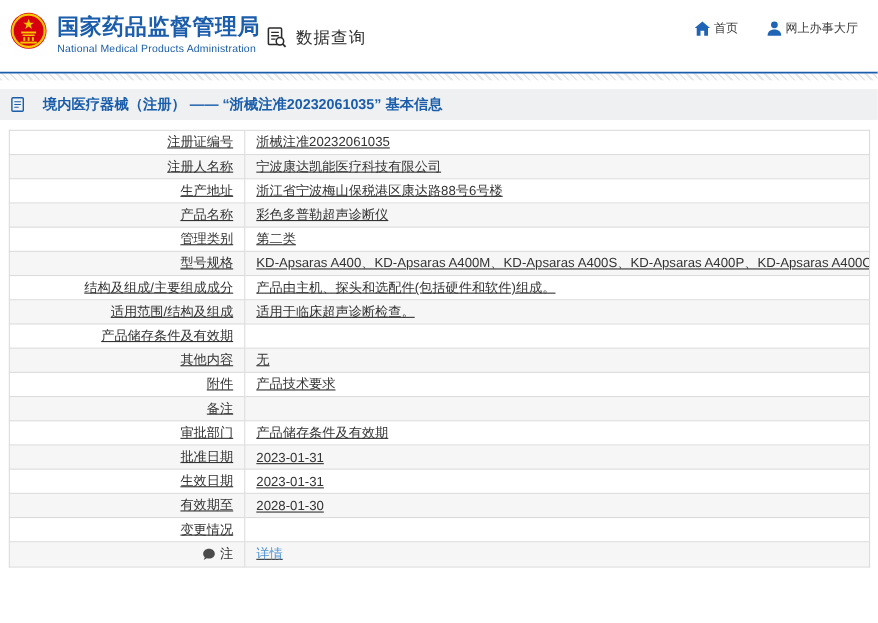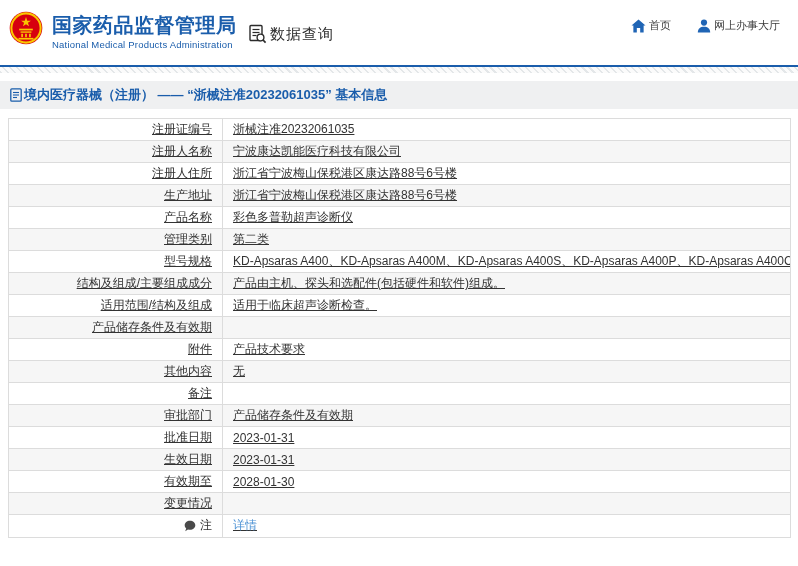--- a/index.html
+++ b/index.html
@@ -5,34 +5,34 @@
   * { margin: 0; padding: 0; box-sizing: border-box; }
   html, body { width: 798px; height: 566px; background: #ffffff;
     font-family: "Liberation Sans", "DejaVu Sans", sans-serif; color: #333; }
 
   
   .header { position: relative; height: 65px; background: #fff; padding-left: 12px; }
   .emblem { position: absolute; left: 9px; top: 11px; width: 34px; height: 34px; }
   .title-block { position: absolute; left: 52px; top: 14px; }
   .site-title { font-size: 20px; font-weight: bold; color: #1a5dab; letter-spacing: 0.5px; line-height: 22px; }
   .site-subtitle { font-size: 9.5px; color: #1a5dab; margin-top: 3px; letter-spacing: 0.2px; }
-  .data-query { position: absolute; left: 247px; top: 24px; display: flex; align-items: center; gap: 3px; cursor: pointer; }
+  .data-query { position: absolute; left: 241px; top: 24px; display: flex; align-items: center; gap: 8px; cursor: pointer; }
   .data-query .dq-label { font-size: 15px; color: #2b2b2b; letter-spacing: 1px; }
   .header-nav { position: absolute; right: 18px; top: 18px; display: flex; gap: 26px; }
   .nav-item { display: flex; flex-direction: row; align-items: center; gap: 3px; cursor: pointer; }
   .nav-item .nav-label { font-size: 11px; color: #3a3a3a; white-space: nowrap; }
 
   
   .blue-line { height: 2px; background: #1a5dab; }
   .stripe-band { height: 6px;
     background: repeating-linear-gradient(45deg, #e4e7e9 0px, #e4e7e9 1.5px, #fbfbfb 1.5px, #fbfbfb 5px); }
 
   
   .breadcrumb { margin-top: 8px; height: 28px; background: #eff0f1;
-    display: flex; align-items: center; padding-left: 10px; gap: 2px; }
+    display: flex; align-items: center; padding-left: 10px; gap: 17px; }
   .breadcrumb .bc-text { font-size: 13px; font-weight: bold; color: #1a5dab; }
 
   
   .table-wrap { margin: 9px 7px 0 8px; text-decoration: underline; }
   table.detail { width: 100%; border-collapse: collapse; table-layout: fixed; }
   table.detail td { border: 1px solid #dcdcdc; font-size: 12px; height: 22px;
     padding: 2px 10px; vertical-align: middle; background: #fff; }
   table.detail tr:nth-child(even) td { background: #f6f6f6; }
   td.lbl { width: 214px; text-align: right; color: #333; }
   td.val { text-align: left; color: #333; overflow: hidden; white-space: nowrap; }
@@ -108,24 +108,20 @@
     <tbody>
       <tr>
         <td class="lbl">注册证编号</td>
         <td class="val">浙械注准20232061035</td>
       </tr>
       <tr>
         <td class="lbl">注册人名称</td>
         <td class="val">宁波康达凯能医疗科技有限公司</td>
       </tr>
       <tr>
-        <td class="lbl">注册人住所</td>
-        <td class="val">浙江省宁波梅山保税港区康达路88号6号楼</td>
-      </tr>
-      <tr>
         <td class="lbl">生产地址</td>
         <td class="val">浙江省宁波梅山保税港区康达路88号6号楼</td>
       </tr>
       <tr>
         <td class="lbl">产品名称</td>
         <td class="val">彩色多普勒超声诊断仪</td>
       </tr>
       <tr>
         <td class="lbl">管理类别</td>
         <td class="val">第二类</td>
@@ -140,26 +136,26 @@
       </tr>
       <tr>
         <td class="lbl">适用范围/结构及组成</td>
         <td class="val">适用于临床超声诊断检查。</td>
       </tr>
       <tr>
         <td class="lbl">产品储存条件及有效期</td>
         <td class="val"></td>
       </tr>
       <tr>
+        <td class="lbl">其他内容</td>
+        <td class="val">无</td>
+      </tr>
+      <tr>
         <td class="lbl">附件</td>
         <td class="val">产品技术要求</td>
-      </tr>
-      <tr>
-        <td class="lbl">其他内容</td>
-        <td class="val">无</td>
       </tr>
       <tr>
         <td class="lbl">备注</td>
         <td class="val"></td>
       </tr>
       <tr>
         <td class="lbl">审批部门</td>
         <td class="val">产品储存条件及有效期</td>
       </tr>
       <tr>

